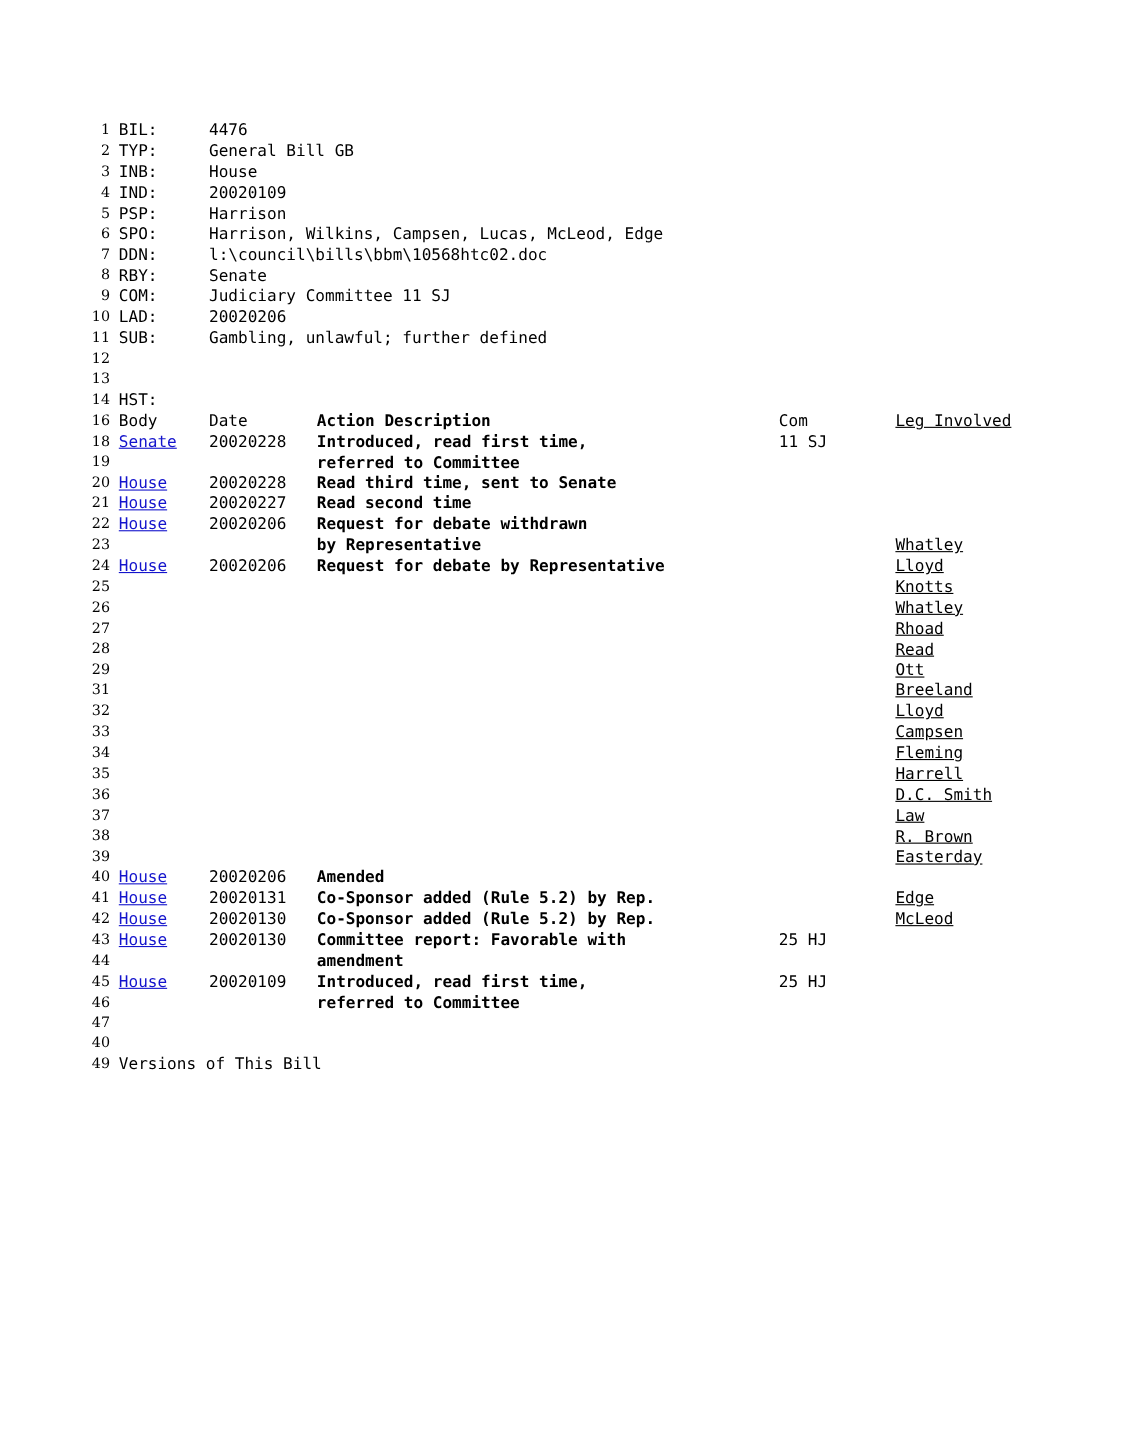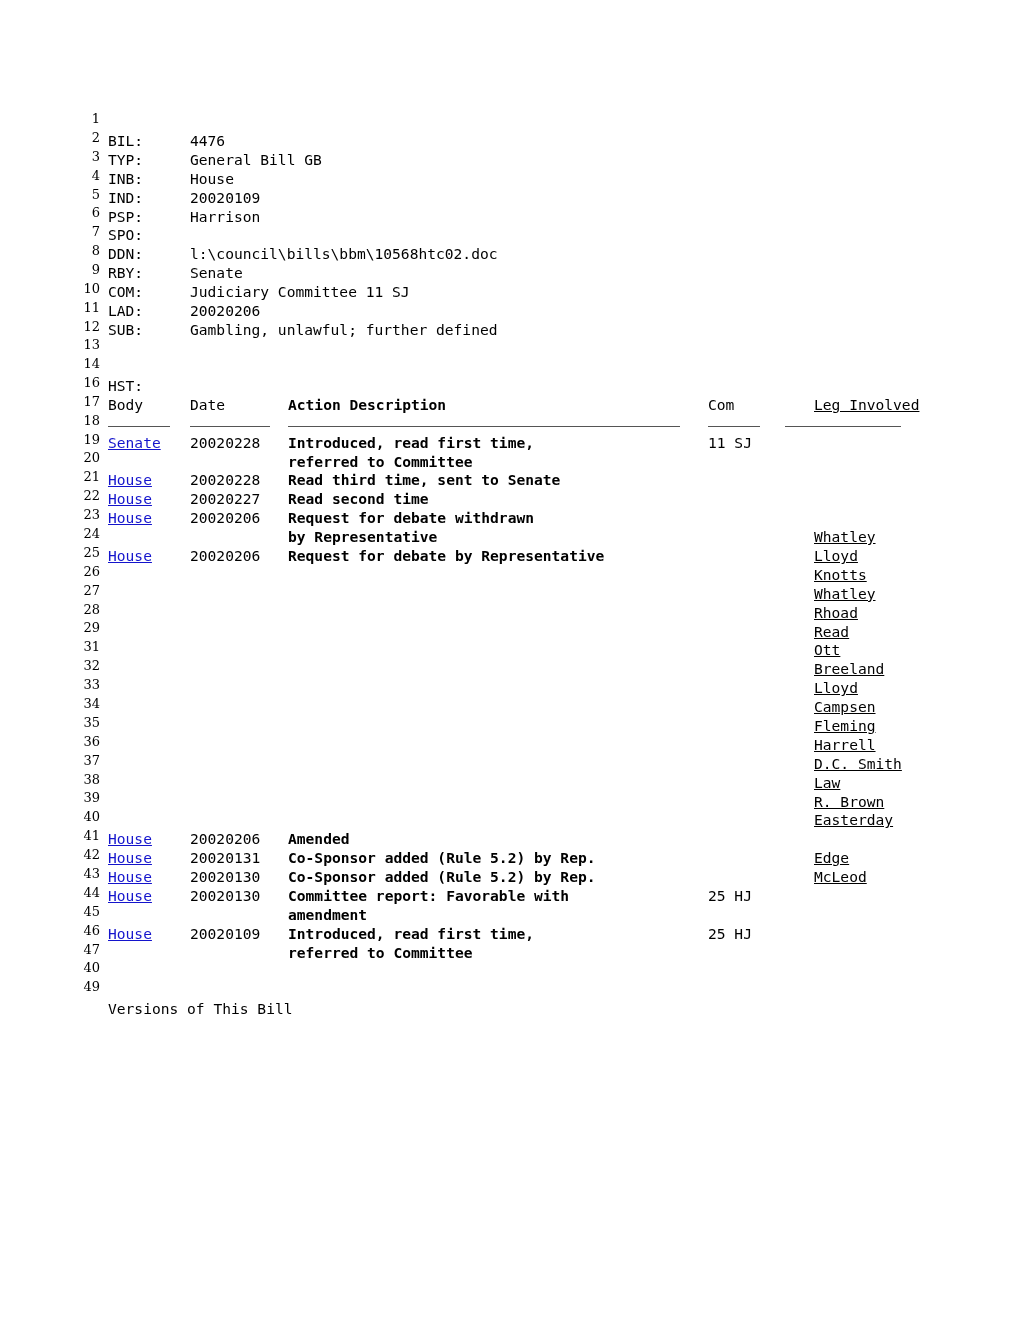--- a/index.html
+++ b/index.html
@@ -60,21 +60,20 @@
   }
 
   .content {
     position: absolute;
     left: 30px;
     top: 0;
     right: 0;
     height: 100%;
     font-size: 14.6px;
     letter-spacing: 0px;
-    margin-top: 22px;
   }
 
   
   .col {
     position: absolute;
     top: 0;
     white-space: pre;
   }
   .c-label   { left: 0px; }
   .c-value   { left: 82px; }
@@ -140,20 +139,21 @@
         <span class="lineno">5</span>
         <div class="content">
           <span class="col c-label">PSP:</span>
           <span class="col c-value">Harrison</span>
         </div>
       </div>
       <div class="line">
         <span class="lineno">6</span>
         <div class="content">
           <span class="col c-label">SPO:</span>
+          <span class="col c-value">Harrison, Wilkins, Campsen, Lucas, McLeod, Edge</span>
         </div>
       </div>
       <div class="line">
         <span class="lineno">7</span>
         <div class="content">
           <span class="col c-label">DDN:</span>
           <span class="col c-value">l:\council\bills\bbm\10568htc02.doc</span>
         </div>
       </div>
       <div class="line">
@@ -202,30 +202,20 @@
         <span class="lineno">16</span>
         <div class="content">
           <span class="col c-body">Body</span>
           <span class="col c-date">Date</span>
           <span class="col c-action">Action Description</span>
           <span class="col c-com">Com</span>
           <span class="col c-leg">Leg Involved</span>
         </div>
       </div>
       <div class="line">
-        <span class="lineno">17</span>
-        <div class="content">
-          <div class="rule r-body"></div>
-          <div class="rule r-date"></div>
-          <div class="rule r-action"></div>
-          <div class="rule r-com"></div>
-          <div class="rule r-leg"></div>
-        </div>
-      </div>
-      <div class="line">
         <span class="lineno">18</span>
         <div class="content">
           <span class="col c-body link">Senate</span>
           <span class="col c-date">20020228</span>
           <span class="col c-action">Introduced, read first time,</span>
           <span class="col c-com">11 SJ</span>
         </div>
       </div>
       <div class="line">
         <span class="lineno">19</span>

